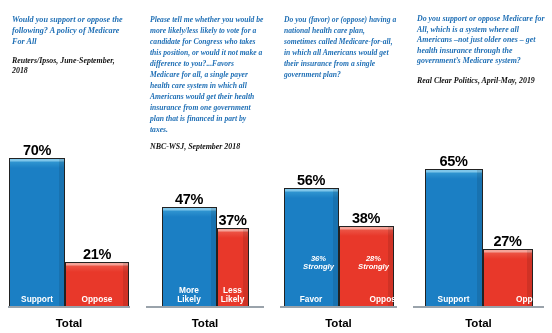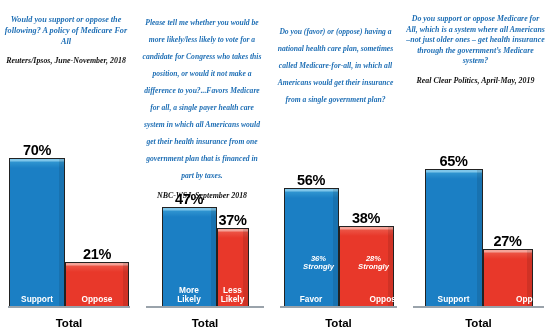--- a/index.html
+++ b/index.html
@@ -17,35 +17,35 @@
     align-items:stretch;
   }
   .panel{
     position:relative;
     display:flex;
     flex-direction:column;
     box-sizing:border-box;
   }
   .panel-1{width:138px;}
   .panel-2{width:134px;}
-  .panel-3{width:133px;margin-top:9px;}
+  .panel-3{width:133px;}
   .panel-4{width:147px;}
 
   
   .head{
-    padding:14px 7px 0 1px;
-    text-align:center;
+    padding:14px 7px 0 12px;
+    text-align:left;
   }
   .question{
     font-family:"Liberation Serif",serif;
     font-style:italic;
     font-weight:bold;
     color:#1f6fb5;
     font-size:7.6px;
-    line-height:17px;
+    line-height:11px;
     margin:0;
   }
   .panel-1 .question{font-size:8.2px;line-height:11px;}
   .panel-4 .question{font-size:7.9px;line-height:10.6px;}
   .source{
     font-family:"Liberation Serif",serif;
     font-style:italic;
     font-weight:bold;
     color:#111111;
     font-size:7.9px;
@@ -158,21 +158,21 @@
 </style>
 </head>
 <body>
 
 <div id="chart-root">
 
   <div class="panel panel-1">
     <div class="head">
       <p class="question">Would you support or oppose the following? A policy of Medicare For All</p>
       <p class="source">Reuters/Ipsos,
-June-November, 2018</p>
+June-September, 2018</p>
     </div>
     <div class="plot">
       <div class="bars">
         <div class="bar-wrap">
           <div class="bar blue" style="width:56px;height:149px;">
             <span class="value">70%</span>
             <span class="inbar-label">Support</span>
           </div>
         </div>
         <div class="bar-wrap">

